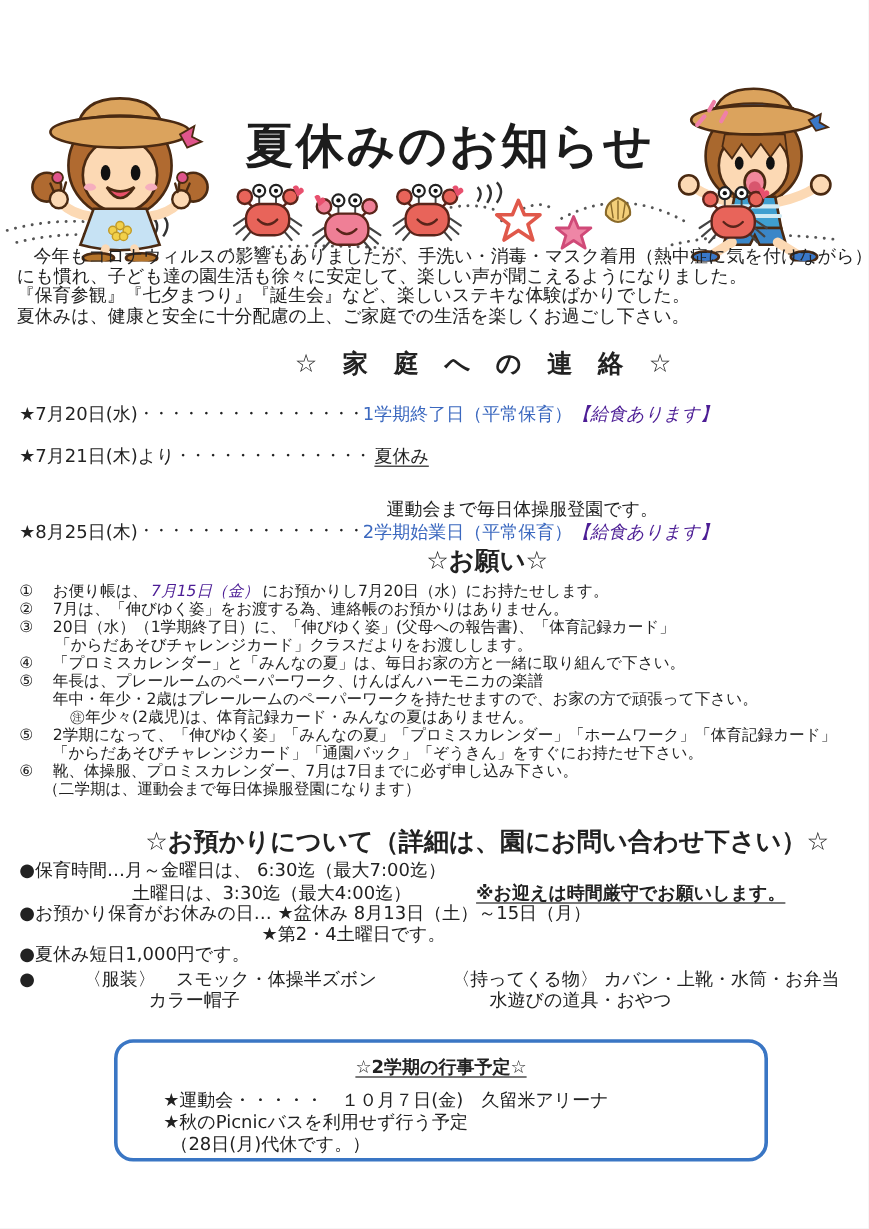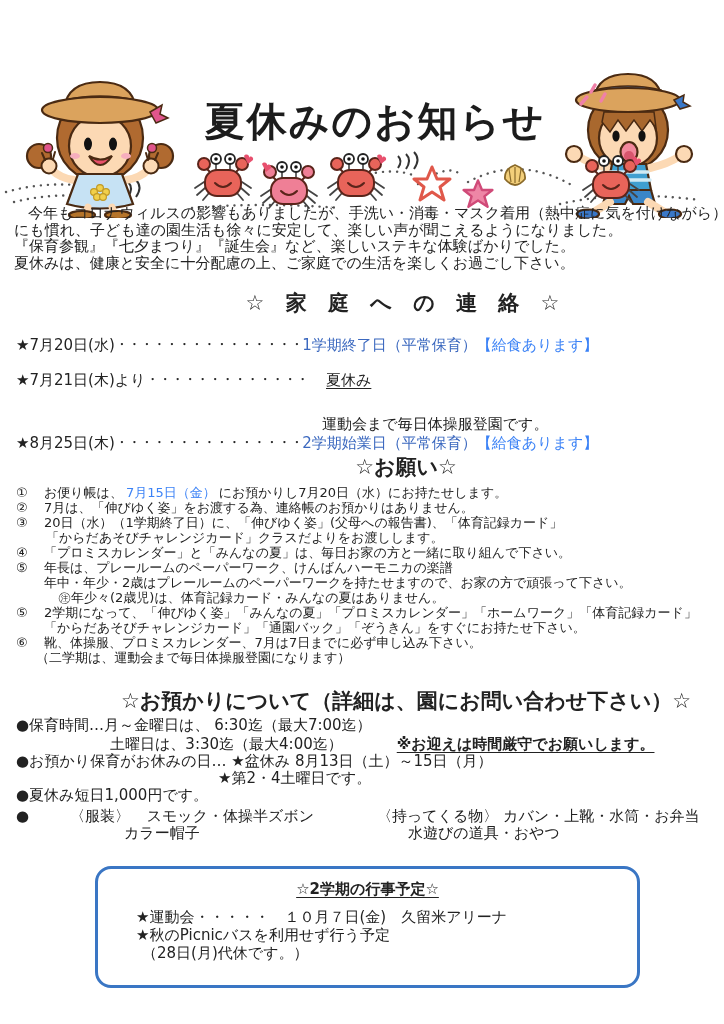--- a/index.html
+++ b/index.html
@@ -11,29 +11,29 @@
   .center{left:0;width:724px;text-align:center;}
   .title{font-size:40px;font-weight:bold;letter-spacing:2px;color:#1c1c1c;}
   .section-heading{font-size:21px;font-weight:600;text-underline-offset:4px;margin-left:44px;}
   .ls6{letter-spacing:7px;}
   .body15{font-size:15px;line-height:16.5px;}
   .intro div{white-space:nowrap;}
   .indent1{text-indent:14px;}
   .contact-row{font-size:15px;}
   .dots{font-size:14px;letter-spacing:-1.5px;color:#222;vertical-align:1px;}
   .blue{color:#3b68bf;}
-  .red{color:#3b82f6;}
+  .red{color:#4c1d95;font-style:italic;}
   .u{text-decoration:underline;text-underline-offset:3px;}
   .onegai-row{font-size:13px;}
   .onegai-row .num{display:inline-block;width:28px;}
   .warn{font-weight:bold;text-decoration:underline;text-underline-offset:3px;margin-left:54px;}
   .az-row{font-size:15px;}
   .clothes{font-size:15px;}
   .schedule-box{
-    position:absolute;left:95px;top:866px;width:545px;height:122px;
+    position:absolute;left:95px;top:866px;width:545px;height:102px;
     border:3.5px solid #3a76c4;border-radius:16px;box-sizing:border-box;background:#fff;
   }
   .schedule-heading{margin-top:11px;text-align:center;font-size:15px;font-weight:600;
     text-decoration:underline;text-underline-offset:3px;}
   .schedule-lines{margin-top:9px;padding-left:38px;font-size:15px;line-height:18px;}
   .schedule-lines div{white-space:nowrap;}
   .sched-sub{padding-left:6px;}
   svg{display:block;}
 </style>
 </head>
@@ -217,21 +217,21 @@
     <div>夏休みは、健康と安全に十分配慮の上、ご家庭での生活を楽しくお過ごし下さい。</div>
   </div>
 
   <div class="abs center section-heading ls6" style="top:289px;">☆ 家 庭 へ の 連 絡 ☆</div>
 
   <div class="abs contact-row" style="left:16px;top:336px;">
     <span>★7月20日(水)</span><span class="dots">・・・・・・・・・・・・・・・</span><span class="blue">1学期終了日（平常保育）</span><span class="red">【給食あります】</span>
   </div>
 
   <div class="abs contact-row" style="left:16px;top:371px;">
-    <span>★7月21日(木)より</span><span class="dots">・・・・・・・・・・・・・</span><span class="u" style="margin-left:18px;">夏休み</span>
+    <span>★7月21日(木)より</span><span class="dots">・・・・・・・・・・・・・</span><span class="u" style="margin-left:4px;">夏休み</span>
   </div>
 
   <div class="abs contact-row" style="left:16px;top:398px;margin-top:36px;">
     <span>★8月25日(木)</span><span class="dots">・・・・・・・・・・・・・・・</span><span class="blue">2学期始業日（平常保育）</span><span class="red">【給食あります】</span>
   </div>
   <div class="abs contact-row" style="left:322px;top:415px;">運動会まで毎日体操服登園です。</div>
 
   <div class="abs center section-heading" style="top:453px;">☆お願い☆</div>
 
   <div class="abs onegai-row" style="left:16px;top:484px;">

